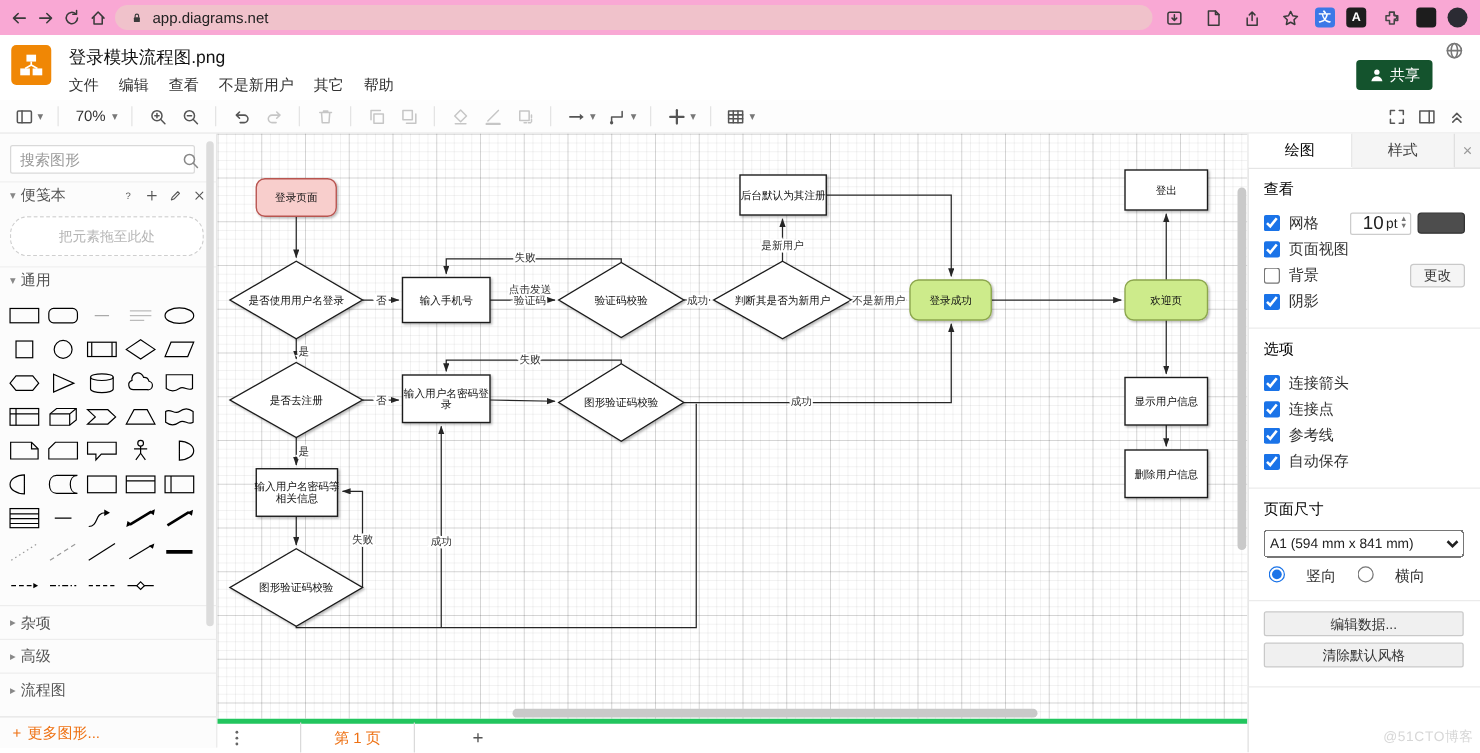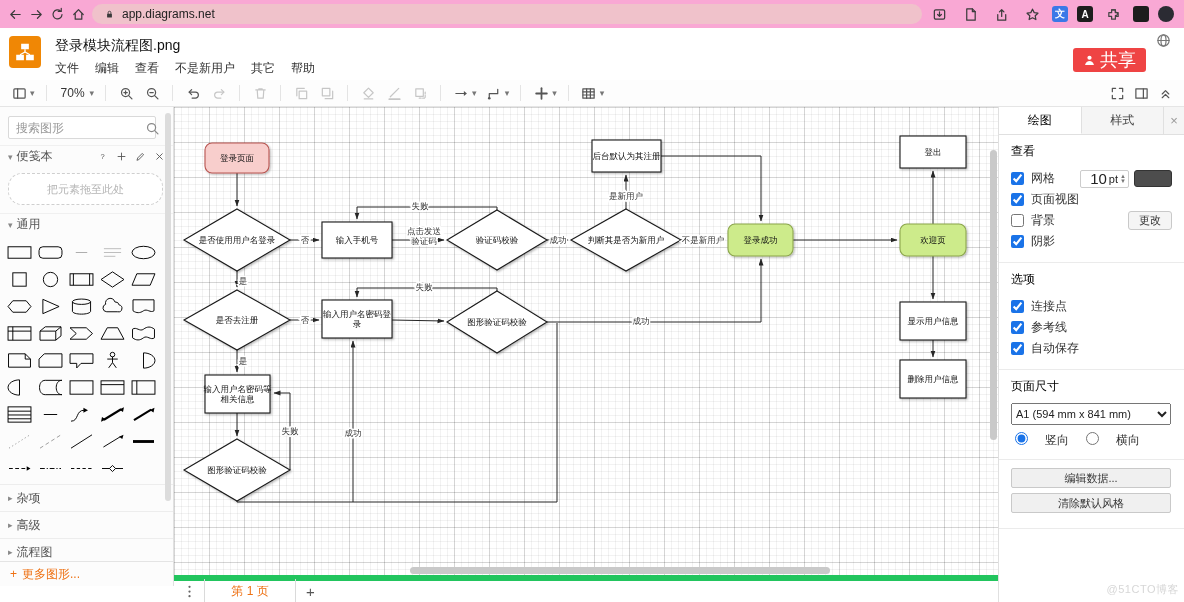--- a/index.html
+++ b/index.html
@@ -17,34 +17,34 @@
   .browser-actions { display:flex; align-items:center; gap:9px; margin-left:auto; }
   .ext-badge { width:16px; height:16px; border-radius:3px; display:flex; align-items:center; justify-content:center; font-size:10px; font-weight:bold; color:#fff; }
 
   
   .app-header { position:absolute; top:28px; left:0; width:1184px; height:52px; background:#fff; display:flex; }
   .logo { position:absolute; left:9px; top:8px; width:32px; height:32px; background:#f08705; border-radius:4px; display:flex; align-items:center; justify-content:center; }
   .doc-title { position:absolute; left:55px; top:9px; font-size:14px; color:#111; }
   .menubar { position:absolute; left:55px; top:32px; display:flex; gap:16px; }
   .menu-item { color:#333; cursor:default; }
   .globe-btn { position:absolute; right:12px; top:3px; color:#777; }
-  .share-btn { position:absolute; right:38px; top:20px; height:24px; background:#ef4444; color:#fff; border:none; border-radius:3px; font-size:18px; display:flex; align-items:center; gap:4px; padding:12px 10px; font-family:inherit; }
+  .share-btn { position:absolute; right:38px; top:20px; height:24px; background:#14532d; color:#fff; border:none; border-radius:3px; font-size:12px; display:flex; align-items:center; gap:4px; padding:12px 10px; font-family:inherit; }
   .share-btn svg { width:13px; height:13px; }
 
   
   .toolbar { position:absolute; top:80px; left:0; width:1184px; height:27px; background:#fdfdfd; border-bottom:1px solid #e5e5e5; display:flex; align-items:center; padding:0 6px; }
   .tb-item { display:flex; align-items:center; padding:2px 4px; border-radius:2px; color:#4d4d4d; }
   .tb-item.disabled { opacity:.32; }
   .tb-sep { width:1px; height:16px; background:#e4e4e4; margin:0 7px; }
   .dd { font-size:9px; color:#777; margin-left:2px; }
   .zoom-text { font-size:12px; color:#333; padding:0 3px; }
   .tb-right { margin-left:auto; display:flex; gap:6px; padding-right:4px; }
 
   
-  .left-panel { position:absolute; top:107px; left:0; width:174px; bottom:16px; background:#fcfcfc; border-right:1px solid #e0e0e0; }
+  .left-panel { position:absolute; top:107px; left:0; width:174px; bottom:4px; background:#fcfcfc; border-right:1px solid #e0e0e0; }
   .search-row { position:relative; margin:9px 10px 6px 8px; }
   .search-row input { width:148px; height:23px; border:1px solid #d9d9d9; border-radius:2px; padding:0 22px 0 7px; font-size:12px; font-family:inherit; color:#333; background:#fff;}
   .search-row input::placeholder { color:#9a9a9a; }
   .search-row .icon { position:absolute; right:2px; top:3px; color:#888; }
   .side-header { display:flex; align-items:center; height:22px; padding:0 8px; color:#545454; gap:4px; border-top:1px solid #f0f0f0;}
   .side-header .arrow { font-size:9px; color:#888; }
   .side-header .sp-tools { margin-left:auto; display:flex; gap:7px; color:#999; }
   .side-header .sp-tools .icon{width:12px;height:12px;}
   .side-header .sp-tools .icon svg{width:11px;height:11px;}
   .drop-area { margin:6px 10px 8px 8px; height:32px; border:1px dashed #cfcfcf; border-radius:14px; display:flex; align-items:center; justify-content:center; color:#b5b5b5; font-size:11px; background:#fff;}
@@ -60,21 +60,21 @@
   .canvas { position:absolute; top:0; left:0; width:824px; height:468px; background-color:#fff;
     background-image:
       linear-gradient(rgba(0,0,0,.12) 1px, transparent 1px),
       linear-gradient(90deg, rgba(0,0,0,.12) 1px, transparent 1px),
       linear-gradient(rgba(0,0,0,.05) 1px, transparent 1px),
       linear-gradient(90deg, rgba(0,0,0,.05) 1px, transparent 1px);
     background-size:35px 35px,35px 35px,7px 7px,7px 7px;text-align:center; }
   .canvas svg { position:absolute; inset:0; }
   .hscroll { position:absolute; bottom:1px; left:236px; width:420px; height:7px; background:#c9c9c9; border-radius:4px; }
   .vscroll { position:absolute; right:1px; top:43px; width:7px; height:290px; background:#c9c9c9; border-radius:4px; }
-  .page-bar { position:absolute; left:0; bottom:0; width:824px; height:27px; background:#fff; border-top:6px solid #22c55e; display:flex; align-items:center; }
+  .page-bar { position:absolute; left:0; bottom:0; width:824px; height:27px; background:#fff; border-top:4px solid #22c55e; display:flex; align-items:center;gap:36px; }
   .page-bar .icon { margin:0 6px; color:#666; }
   .page-tab { width:92px; height:26px; border-left:1px solid #dadada; border-right:1px solid #dadada; display:flex; align-items:center; justify-content:center; color:#ee7113; }
   .add-page { font-size:15px; color:#555; padding:0 10px; }
 
   
   .right-panel { position:absolute; top:107px; left:998px; width:186px; bottom:0; background:#fff; border-left:1px solid #e0e0e0; }
   .rp-tabs { display:flex; height:28px; border-bottom:1px solid #e0e0e0; background:#f5f5f5; align-items:stretch; }
   .rp-tab { flex:1; display:flex; align-items:center; justify-content:center; color:#444; border-right:1px solid #e0e0e0; background:#f5f5f5; }
   .rp-tab.active { background:#fff; border-bottom:1px solid #fff; color:#000; }
   .rp-close { width:20px; display:flex; align-items:center; justify-content:center; color:#999; font-size:13px; }
@@ -810,20 +810,24 @@
         </div>
         <div class="chk-row">
   <input type="checkbox" checked="" style="">
   <span class="lbl">阴影</span>
         </div>
       </div>
       <div class="rp-section">
         <div class="rp-title">选项</div>
         <div class="chk-row">
   <input type="checkbox" checked="" style="">
+  <span class="lbl">连接箭头</span>
+        </div>
+        <div class="chk-row">
+  <input type="checkbox" checked="" style="">
   <span class="lbl">连接点</span>
         </div>
         <div class="chk-row">
   <input type="checkbox" checked="" style="">
   <span class="lbl">参考线</span>
         </div>
         <div class="chk-row">
   <input type="checkbox" checked="" style="">
   <span class="lbl">自动保存</span>
         </div>

